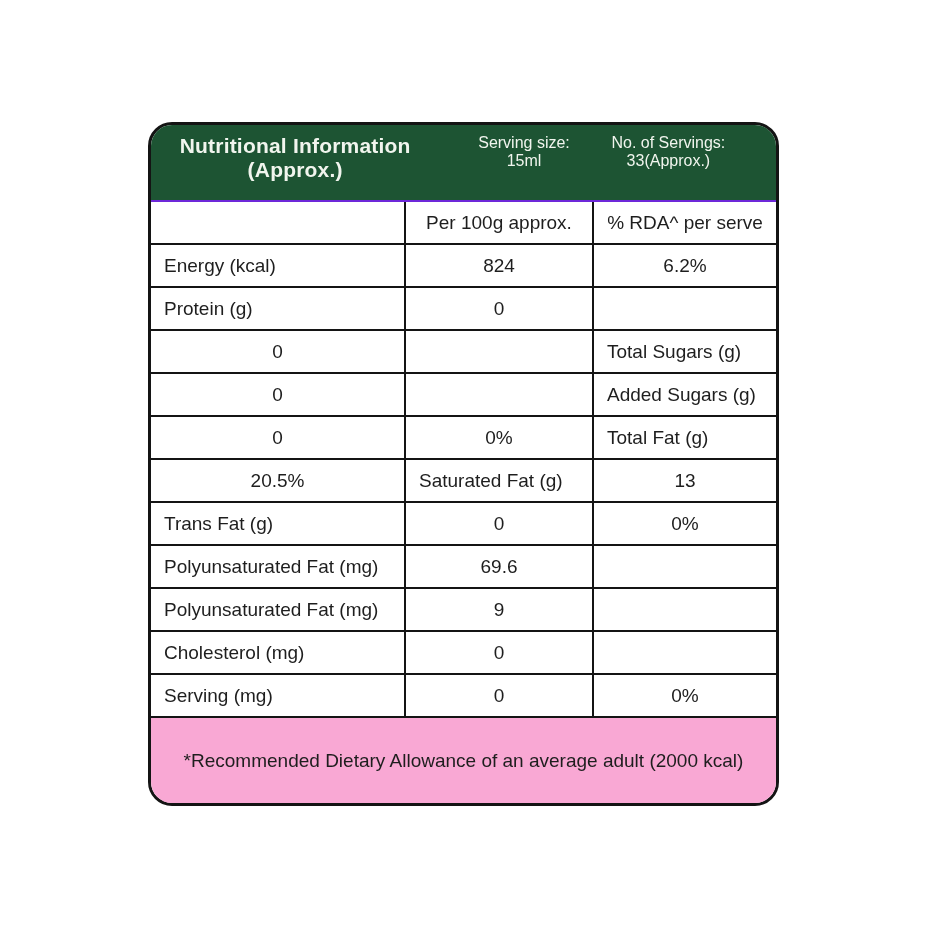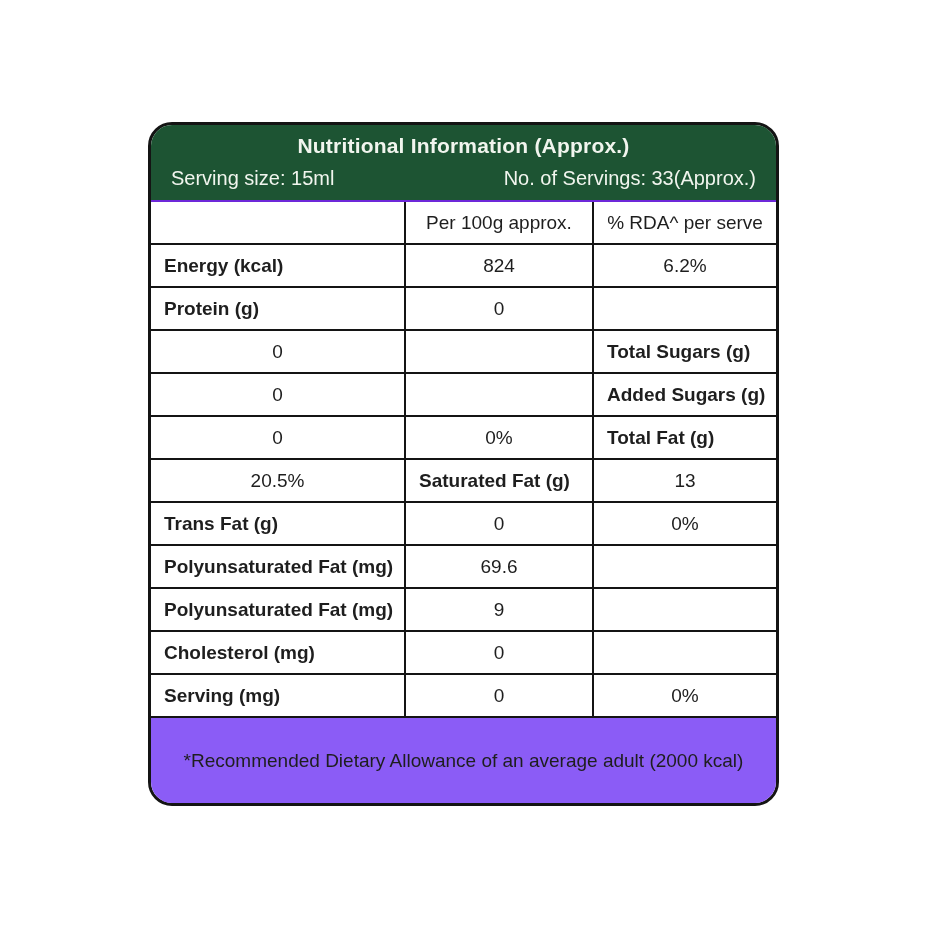--- a/index.html
+++ b/index.html
@@ -20,62 +20,63 @@
     overflow: hidden;
     display: flex;
     flex-direction: column;
   }
   .green-header {
     height: 75px;
     flex: none;
     background: #1d5433;
     color: #f1f5ee;
     display: flex;
-    flex-direction: column;
+    flex-direction: row;
     justify-content: space-between;
     padding: 9px 0 10px 0;
     gap: 8px;
   }
   .green-header .title {
     text-align: center;
     font-size: 21px;
     font-weight: 700;
     letter-spacing: 0.2px;
   }
   .green-header .serving-row {
     display: flex;
     justify-content: space-between;
     padding: 0 20px;
-    font-size: 20px;
+    font-size: 16px;
     font-weight: 400;
+    text-align: center;
   }
   .grid {
     flex: none;
     display: grid;
     grid-template-columns: 253px 186px 1fr;
     grid-auto-rows: 41px;
     gap: 2px;
     background: #141414;
     border-top: 2px solid #6d28d9;
     border-bottom: 2px solid #141414;
   }
   .cell {
     background: #ffffff;
     display: flex;
     align-items: center;
     font-size: 19px;
     line-height: 1;
     white-space: nowrap;
   }
-  .cell.c1 { padding-left: 13px; font-weight: bold; }
+  .cell.c1 { padding-left: 13px; }
   .cell.center { justify-content: center; }
   .cell.head { font-size: 19px; }
   .footer {
     flex: 1;
-    background: #8b5cf6;
+    background: #f9a8d4;
     display: flex;
     align-items: center;
     justify-content: center;
     font-size: 19px;
     white-space: nowrap;
   }
 </style>
 </head>
 <body>
 

